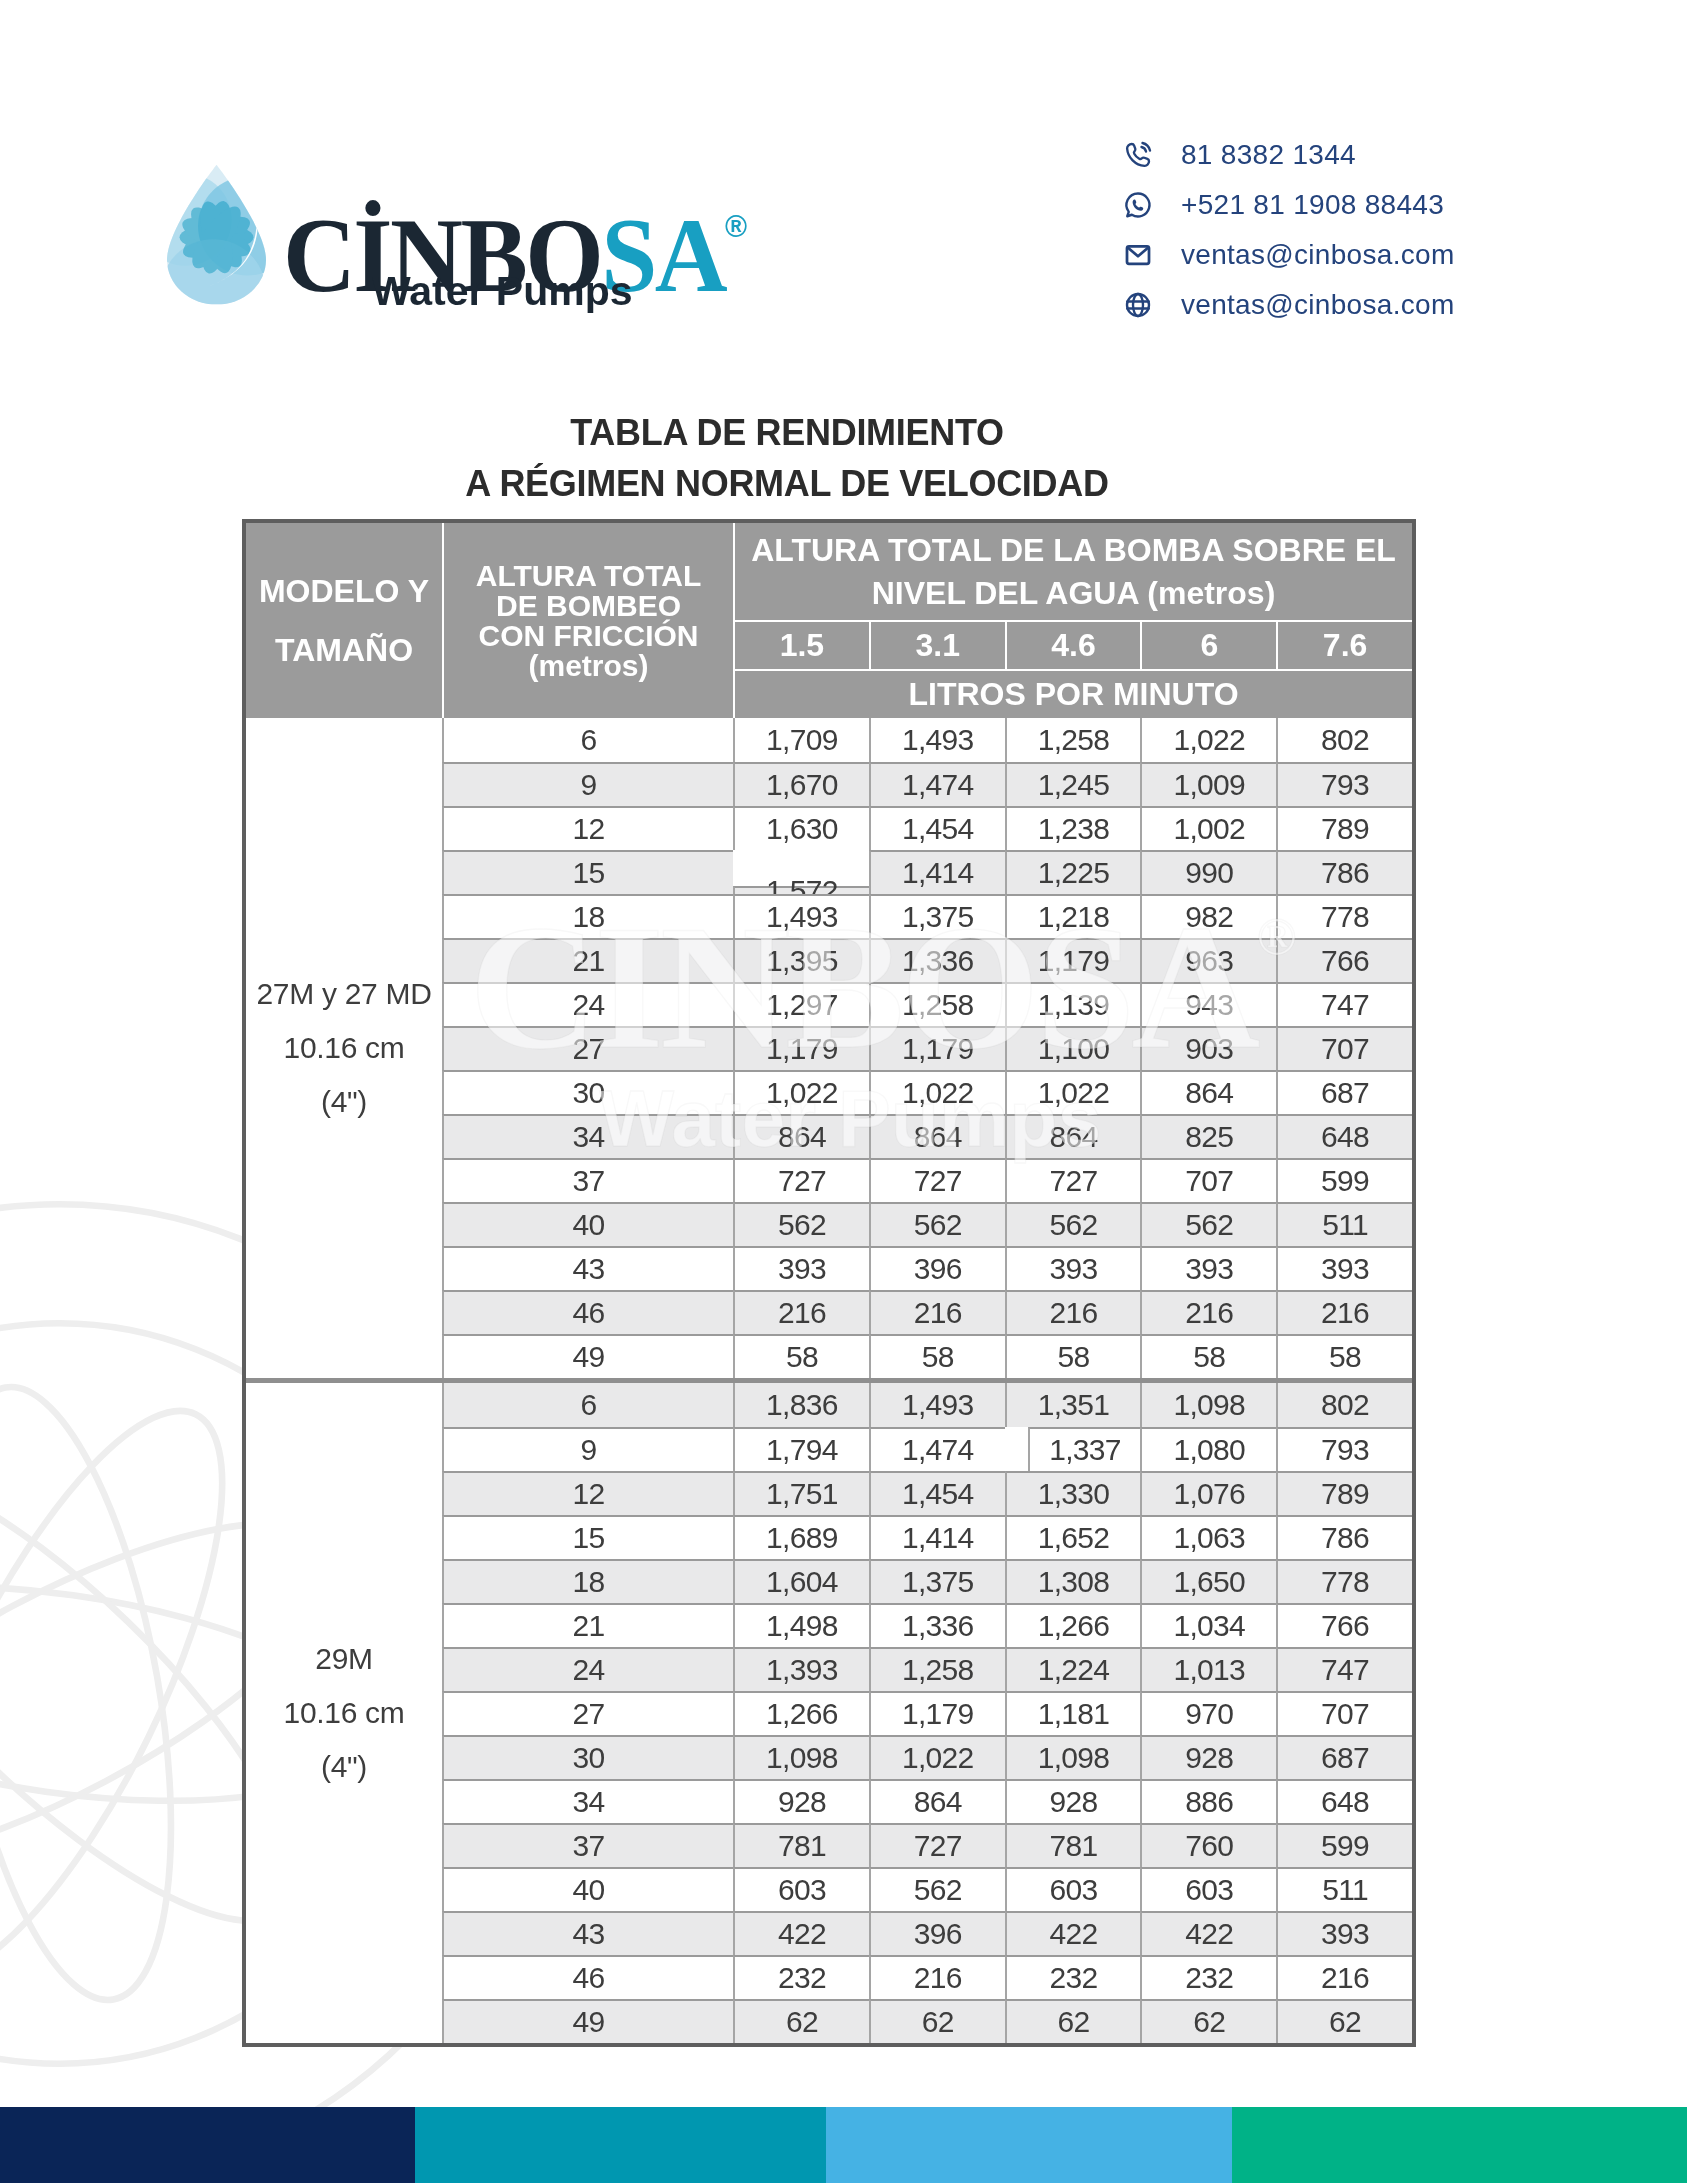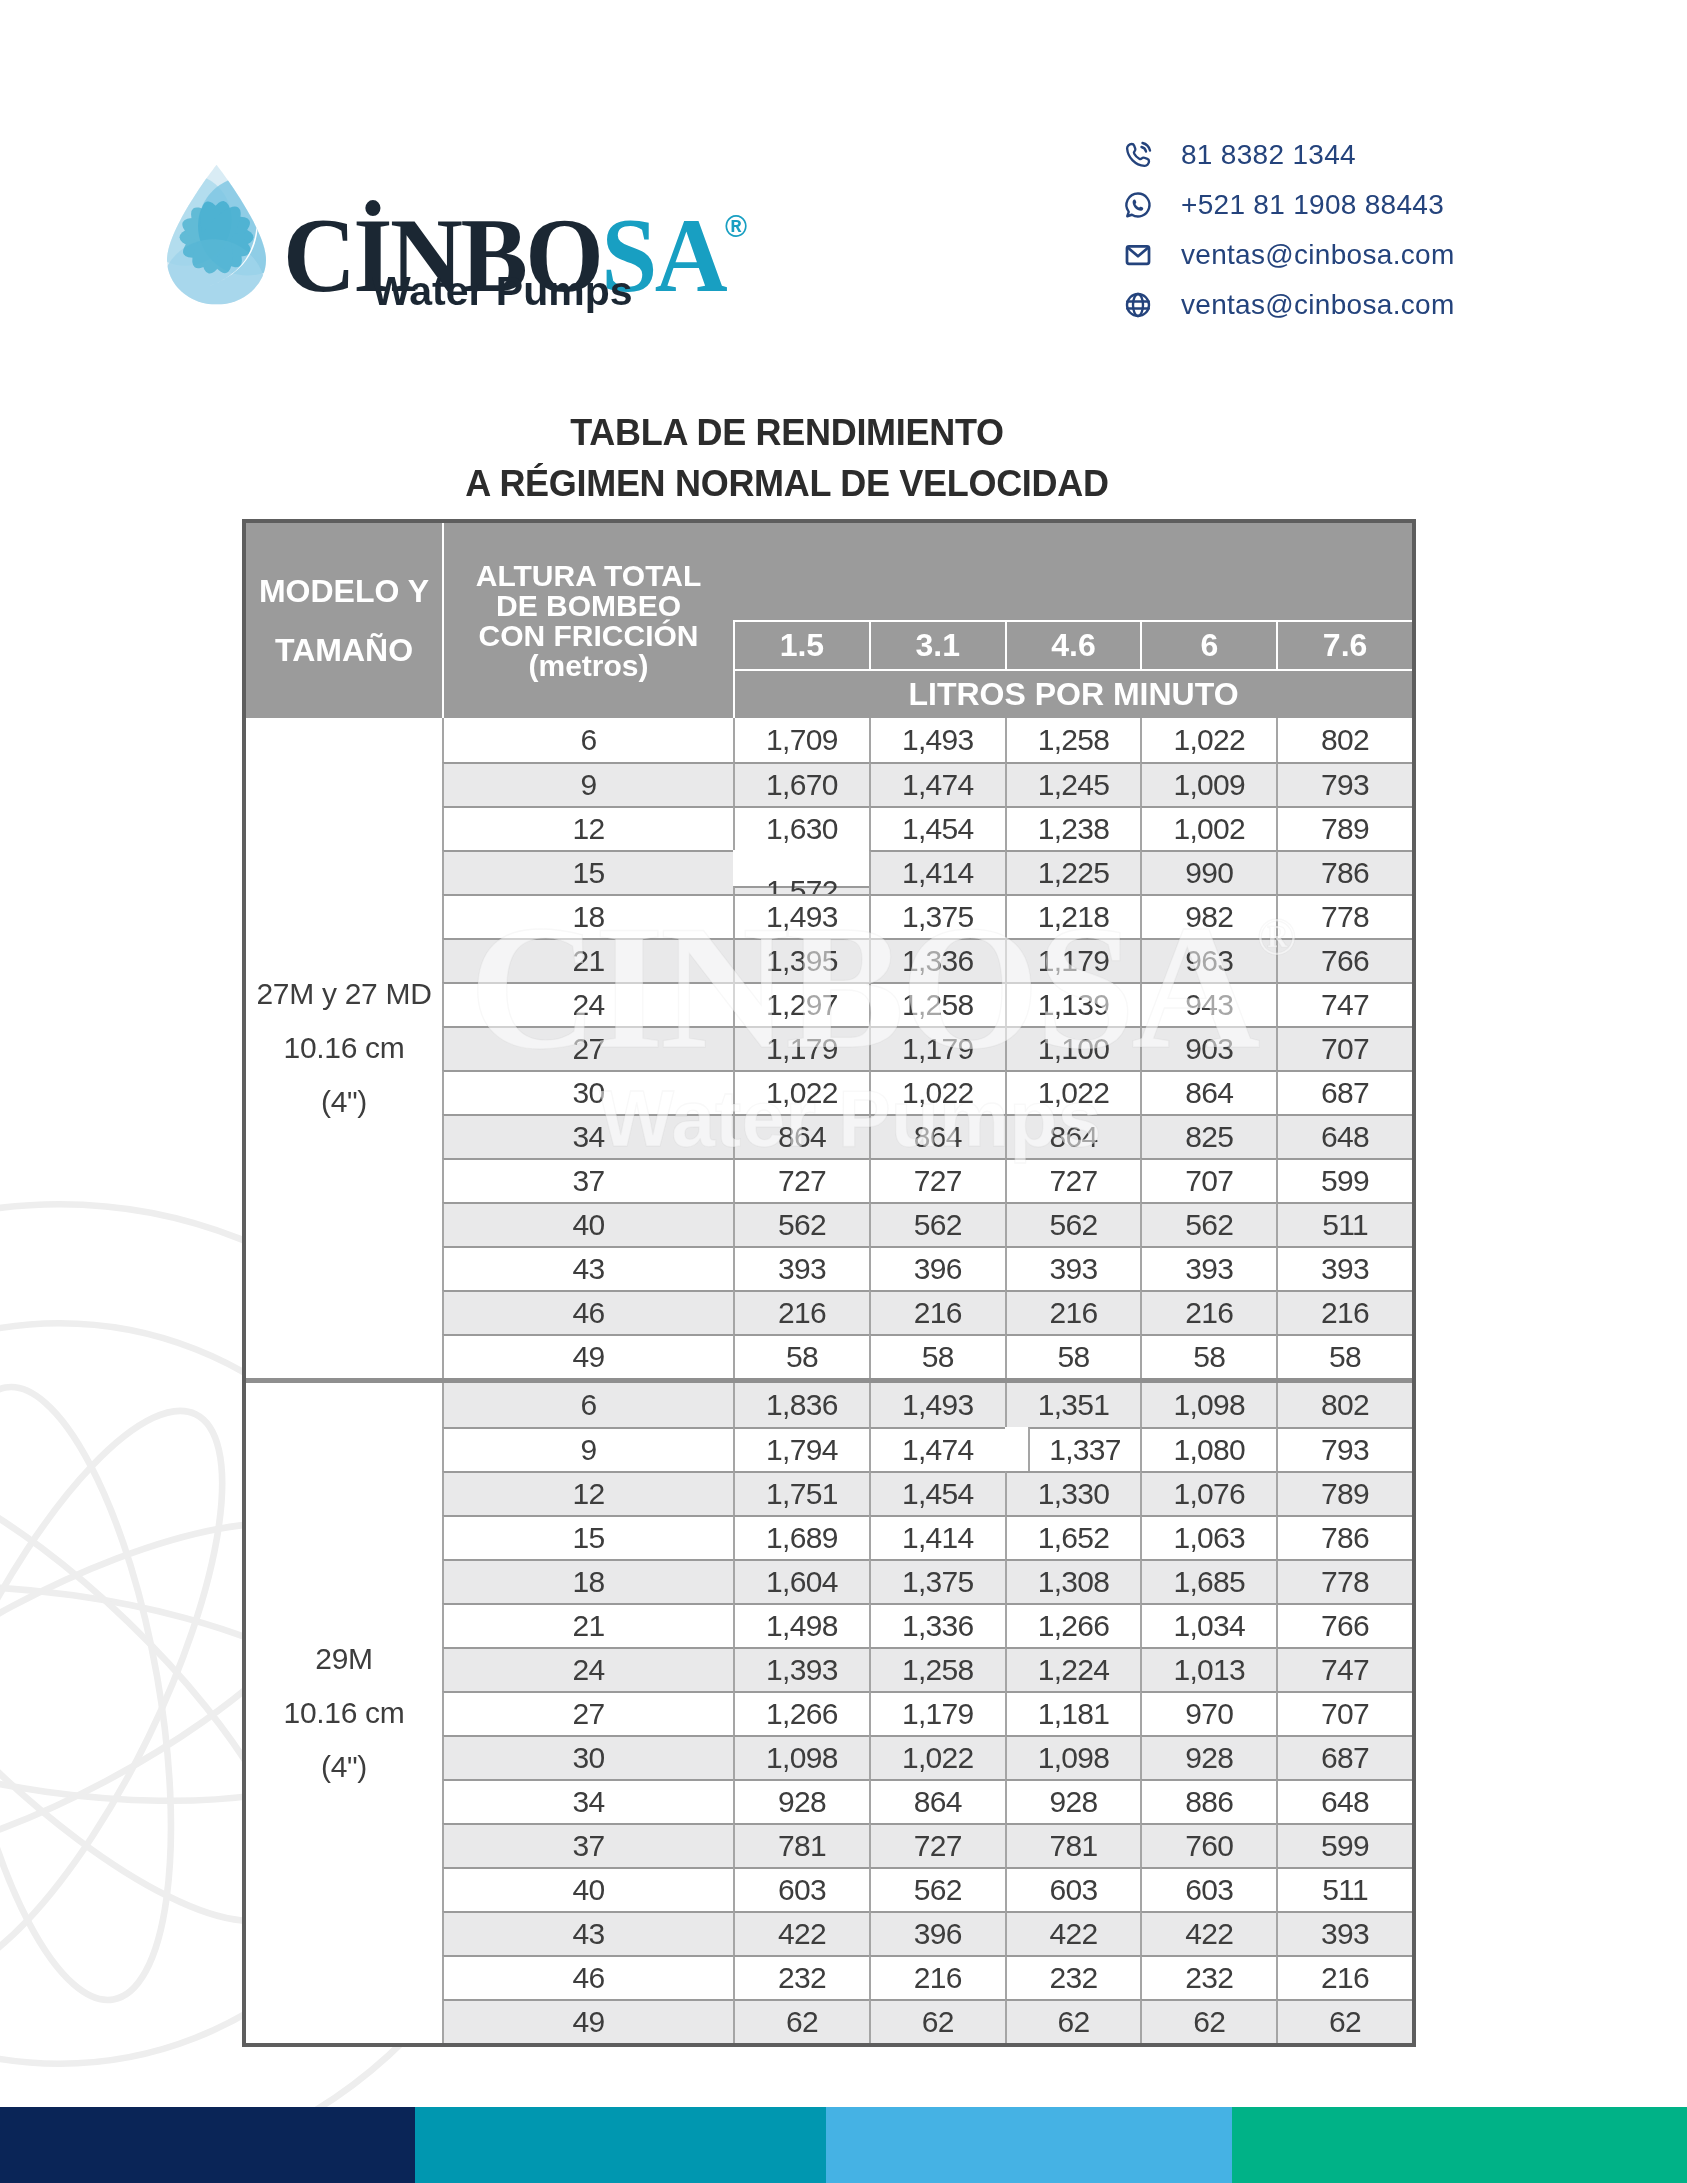--- a/index.html
+++ b/index.html
@@ -172,20 +172,24 @@
     <div class="thead">
       <div class="h-col1">
         <span>MODELO Y</span>
         <span>TAMAÑO</span>
       </div>
       <div class="h-col2">
         <span>ALTURA TOTAL</span>
         <span>DE BOMBEO</span>
         <span>CON FRICCIÓN</span>
         <span>(metros)</span>
+      </div>
+      <div class="h-span">
+        <span>ALTURA TOTAL DE LA BOMBA SOBRE EL</span>
+        <span>NIVEL DEL AGUA (metros)</span>
       </div>
       <div class="h-depth first">1.5</div>
       <div class="h-depth">3.1</div>
       <div class="h-depth">4.6</div>
       <div class="h-depth">6</div>
       <div class="h-depth">7.6</div>
       <div class="h-units">LITROS POR MINUTO</div>
     </div>
     <div id="sections">
         <div class="sec">
@@ -312,21 +316,21 @@
           <div class="cell bt" style="grid-area: 4 / 2;">15</div>
           <div class="cell bt" style="grid-area: 4 / 3;">1,689</div>
           <div class="cell bt" style="grid-area: 4 / 4;">1,414</div>
           <div class="cell bt" style="grid-area: 4 / 5;">1,652</div>
           <div class="cell bt" style="grid-area: 4 / 6;">1,063</div>
           <div class="cell bt" style="grid-area: 4 / 7;">786</div>
           <div class="cell gray bt" style="grid-area: 5 / 2;">18</div>
           <div class="cell gray bt" style="grid-area: 5 / 3;">1,604</div>
           <div class="cell gray bt" style="grid-area: 5 / 4;">1,375</div>
           <div class="cell gray bt" style="grid-area: 5 / 5;">1,308</div>
-          <div class="cell gray bt" style="grid-area: 5 / 6;">1,685</div>
+          <div class="cell gray bt" style="grid-area: 5 / 6;">1,650</div>
           <div class="cell gray bt" style="grid-area: 5 / 7;">778</div>
           <div class="cell bt" style="grid-area: 6 / 2;">21</div>
           <div class="cell bt" style="grid-area: 6 / 3;">1,498</div>
           <div class="cell bt" style="grid-area: 6 / 4;">1,336</div>
           <div class="cell bt" style="grid-area: 6 / 5;">1,266</div>
           <div class="cell bt" style="grid-area: 6 / 6;">1,034</div>
           <div class="cell bt" style="grid-area: 6 / 7;">766</div>
           <div class="cell gray bt" style="grid-area: 7 / 2;">24</div>
           <div class="cell gray bt" style="grid-area: 7 / 3;">1,393</div>
           <div class="cell gray bt" style="grid-area: 7 / 4;">1,258</div>

